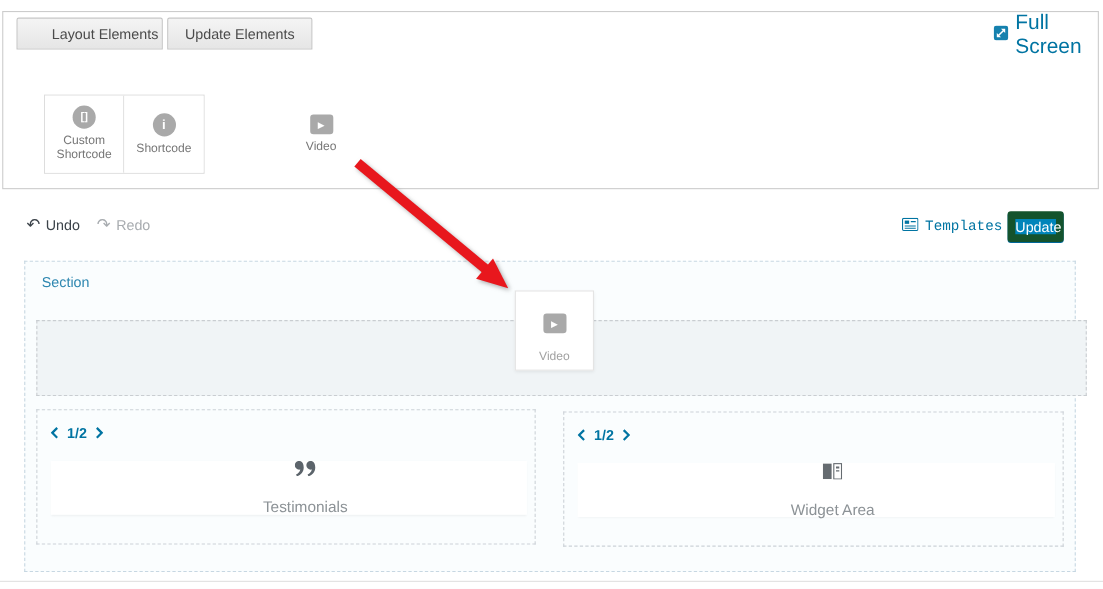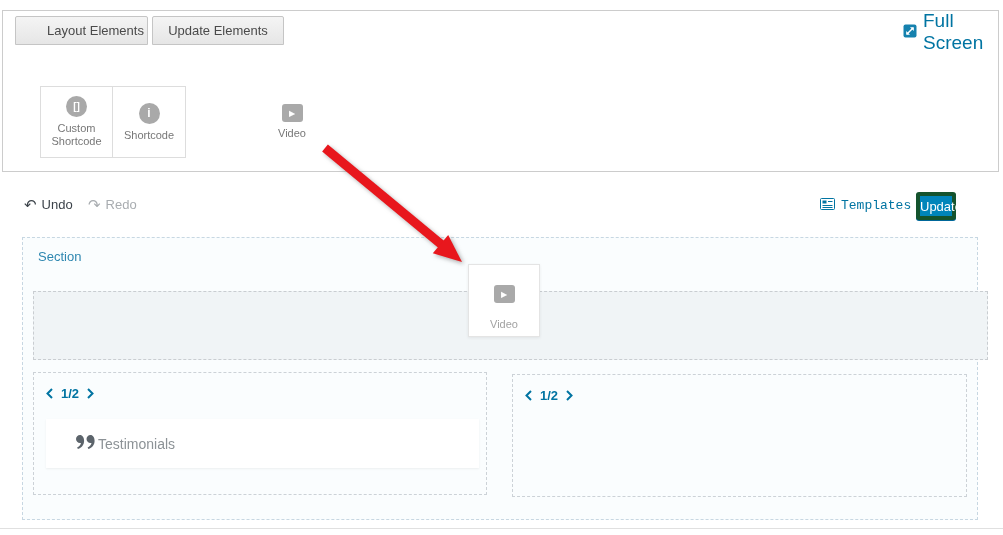--- a/index.html
+++ b/index.html
@@ -66,22 +66,22 @@
     align-items:center; gap:5px; cursor:pointer;
   }
   .undo { left:24px; color:#3c434a; }
   .redo { left:88px; color:#a8acb0; }
   .undo .u-ic, .redo .u-ic { font-size:15px; line-height:13px; }
   .templates {
     position:absolute; left:820px; top:198px; display:flex;
     gap:6px; color:#0074a2; font-size:13px; cursor:pointer;font-family:Liberation Mono, monospace;
   }
   .update-btn {
-    position:absolute; left:916px; top:192px; width:40px; height:28px;
-    background:#0085ba; border:4px solid #14532d; border-radius:3px;
+    position:absolute; left:916px; top:192px; width:51px; height:28px;
+    background:#0085ba; border:7px solid #14532d; border-radius:3px;
     box-shadow:0 1px 0 #006799; color:#fff; font-size:13px; cursor:pointer;
     font-family:"Liberation Sans", sans-serif;
   }
   .fullscreen {
     position:absolute; left:903px; top:10px; display:flex;
     align-items:center; gap:6px; color:#0074a2; font-size:19px; cursor:pointer;
   }
 
   
   .section {
@@ -99,21 +99,21 @@
   .col-1 { left:33px;  top:372px; width:454px; height:123px; }
   .col-2 { left:512px; top:374px; width:455px; height:123px; }
   .col-head {
     position:absolute; left:12px; top:13px; display:flex; align-items:center;
     gap:8px; color:#0074a2; font-size:13px; font-weight:bold;
   }
   .chev { display:flex; align-items:center; cursor:pointer; }
   .card {
     position:absolute; left:12px; right:7px; top:46px; height:49px;
     background:#fff; display:flex; align-items:center; padding-left:30px;
-    gap:2px; box-shadow:0 1px 2px rgba(0,0,0,0.06); cursor:pointer;
+    gap:14px; box-shadow:0 1px 2px rgba(0,0,0,0.06); cursor:pointer;flex-direction:column;
   }
   .card-label { font-size:14px; color:#8c9296; }
 
   
   .drag-el {
     position:absolute; left:468px; top:264px; width:72px; height:73px;
     background:#fff; border:1px solid #e4e4e4; z-index:2;
     display:flex; flex-direction:column; align-items:center;
     box-shadow:0 1px 3px rgba(0,0,0,0.07); cursor:grabbing;
   }
@@ -230,20 +230,31 @@
             <polyline points="6,1 1.5,5.5 6,10" fill="none" stroke="#0074a2" stroke-width="2"></polyline>
           </svg>
       </span>
       <span>1/2</span>
       <span class="chev">
         <svg width="7" height="11">
             <polyline points="1,1 5.5,5.5 1,10" fill="none" stroke="#0074a2" stroke-width="2"></polyline>
           </svg>
       </span>
     </div>
+    <div class="card">
+      <span>
+        <svg width="18" height="15">
+            <rect x="0" y="0.5" width="8" height="14" fill="#656b70"></rect>
+            <rect x="10" y="0.5" width="7" height="14" fill="none" stroke="#656b70"></rect>
+            <line x1="12" y1="4" x2="15" y2="4" stroke="#656b70" stroke-width="1.6"></line>
+            <line x1="12" y1="7" x2="15" y2="7" stroke="#656b70" stroke-width="1.2"></line>
+          </svg>
+      </span>
+      <span class="card-label">Widget Area</span>
+    </div>
   </div>
 
   <svg class="arrow-svg" width="160" height="135" style="filter:drop-shadow(2px 2px 2px rgba(110,110,110,0.55));">
     <line x1="13" y1="10" x2="130" y2="107" stroke="#e8171d" stroke-width="9"></line>
     <polygon points="150,124 120.8,115.3 136.2,96.9" fill="#e8171d"></polygon>
   </svg>
 
   <div class="bottom-line"></div>
 </div>
 

